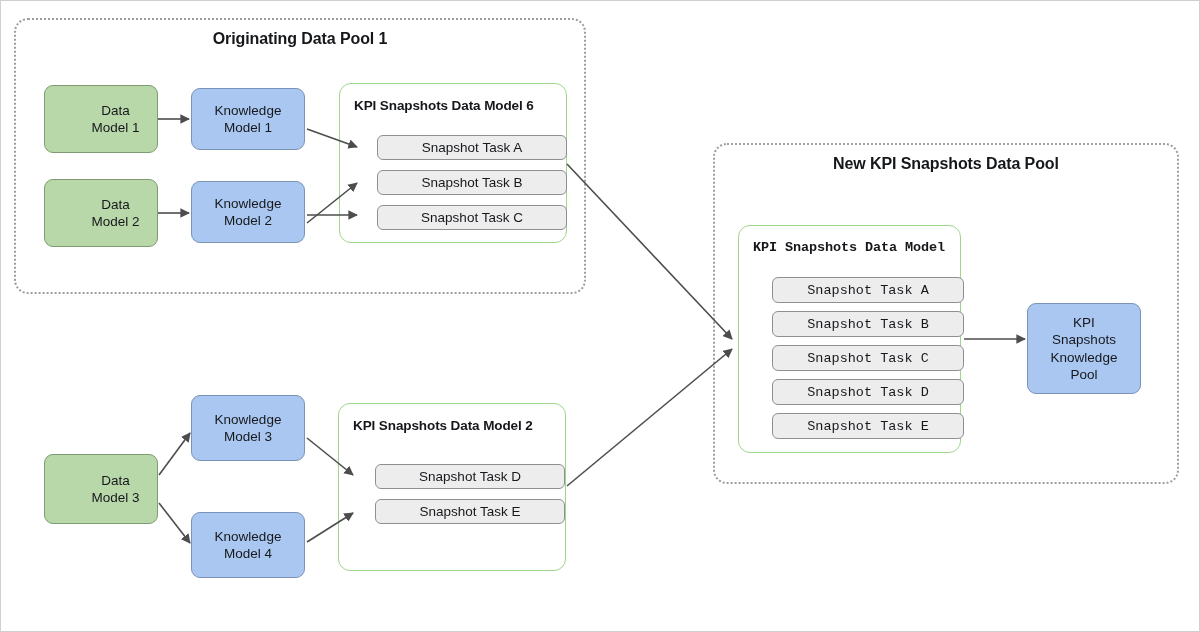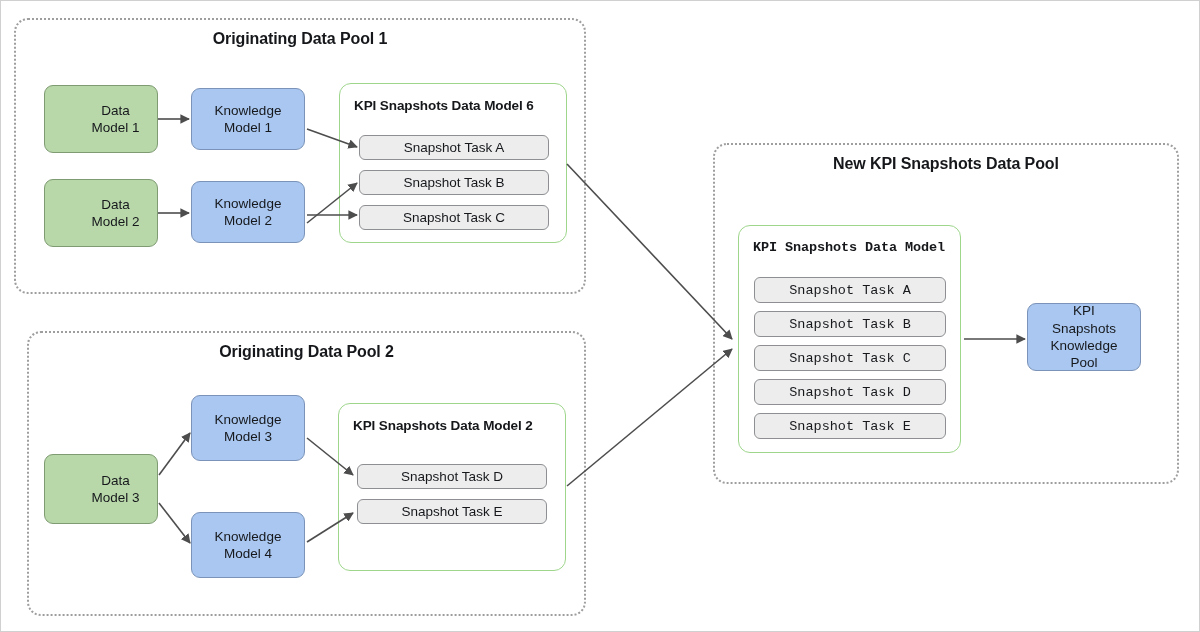--- a/index.html
+++ b/index.html
@@ -98,20 +98,21 @@
     position: absolute;
     box-sizing: border-box;
     background: #ededed;
     border: 1px solid #8d8f92;
     border-radius: 6px;
     display: flex;
     align-items: center;
     justify-content: center;
     font-size: 13.5px;
     color: #16181c;
+    margin-left: 18px;
   }
 </style>
 </head>
 <body>
 
 <div id="canvas">
 
   <svg class="edges" viewBox="0 0 1200 632" xmlns="http://www.w3.org/2000/svg">
     <defs>
       <marker id="arrow" viewBox="0 0 10 10" refX="9" refY="5" markerWidth="6" markerHeight="6" orient="auto-start-reverse">
@@ -178,23 +179,20 @@
     </span>
   </div>
 
   <div class="dmgroup" style="left:338px; top:82px; width:228px; height:160px;">
     <div class="dmgroup-title">KPI Snapshots Data Model 6</div>
     <div class="task" style="left:19px; top:51px; width:190px; height:25px;">Snapshot Task A</div>
     <div class="task" style="left:19px; top:86px; width:190px; height:25px;">Snapshot Task B</div>
     <div class="task" style="left:19px; top:121px; width:190px; height:25px;">Snapshot Task C</div>
   </div>
 
-  <div class="pool" style="left:26px; top:330px; width:559px; height:285px;">
-    <div class="pool-title">Originating Data Pool 2</div>
-  </div>
 
   <div class="node green" style="left:43px; top:453px; width:114px; height:70px;">
     <span>
       <span>Data</span><br>
       <span>Model 3</span>
     </span>
   </div>
 
   <div class="node blue" style="left:190px; top:394px; width:114px; height:66px;">
     <span>
@@ -222,21 +220,21 @@
 
   <div class="dmgroup" style="left:737px; top:224px; width:223px; height:228px;font-family:Liberation Mono, monospace;">
     <div class="dmgroup-title">KPI Snapshots Data Model</div>
     <div class="task" style="left:15px; top:51px; width:192px; height:26px;">Snapshot Task A</div>
     <div class="task" style="left:15px; top:85px; width:192px; height:26px;">Snapshot Task B</div>
     <div class="task" style="left:15px; top:119px; width:192px; height:26px;">Snapshot Task C</div>
     <div class="task" style="left:15px; top:153px; width:192px; height:26px;">Snapshot Task D</div>
     <div class="task" style="left:15px; top:187px; width:192px; height:26px;">Snapshot Task E</div>
   </div>
 
-  <div class="node blue" style="left:1026px; top:302px; width:114px; height:68px;">
+  <div class="node blue" style="left:1026px; top:302px; width:114px; height:91px;">
     <span>
       <span>KPI</span><br>
       <span>Snapshots</span><br>
       <span>Knowledge</span><br>
       <span>Pool</span>
     </span>
   </div>
 
 </div>
 

